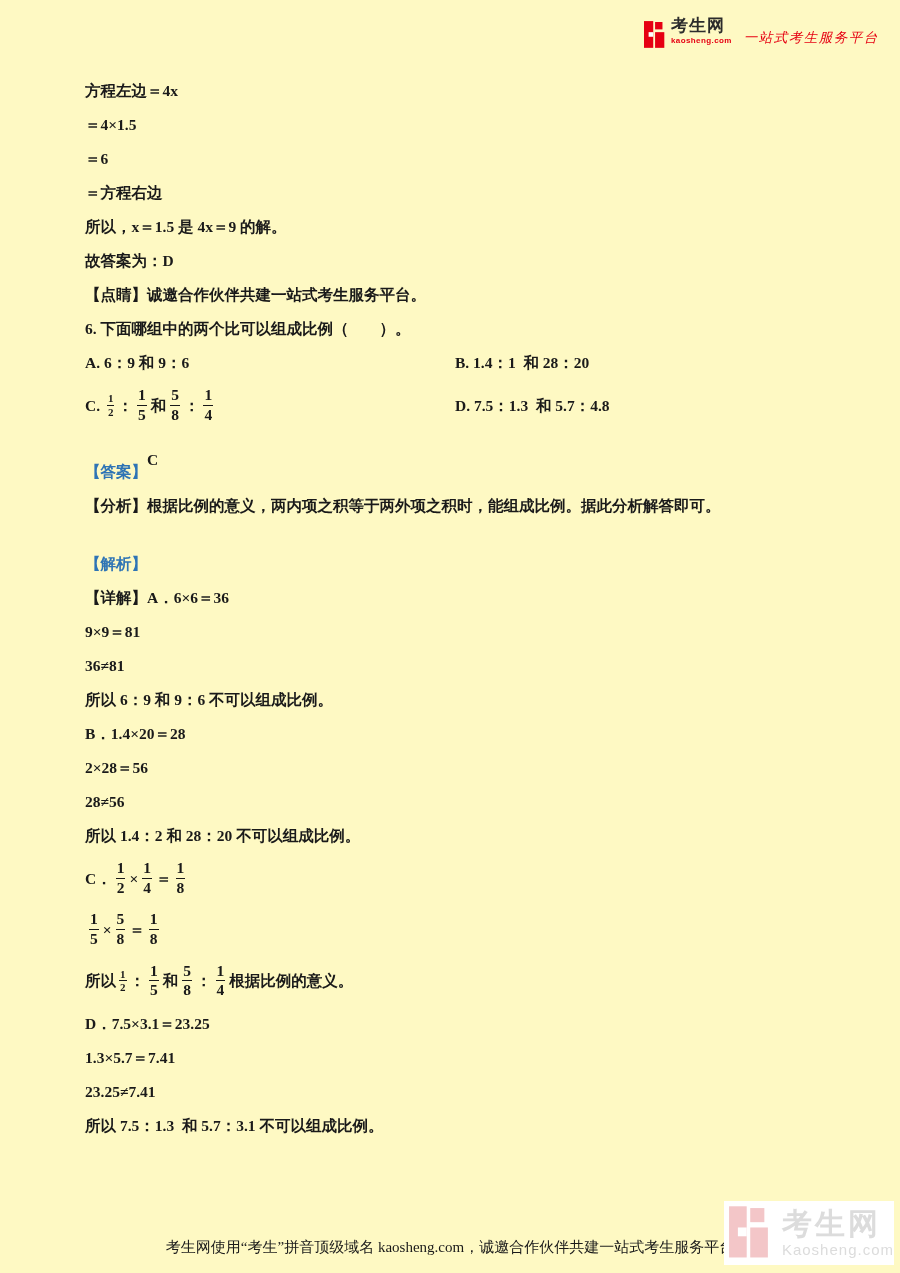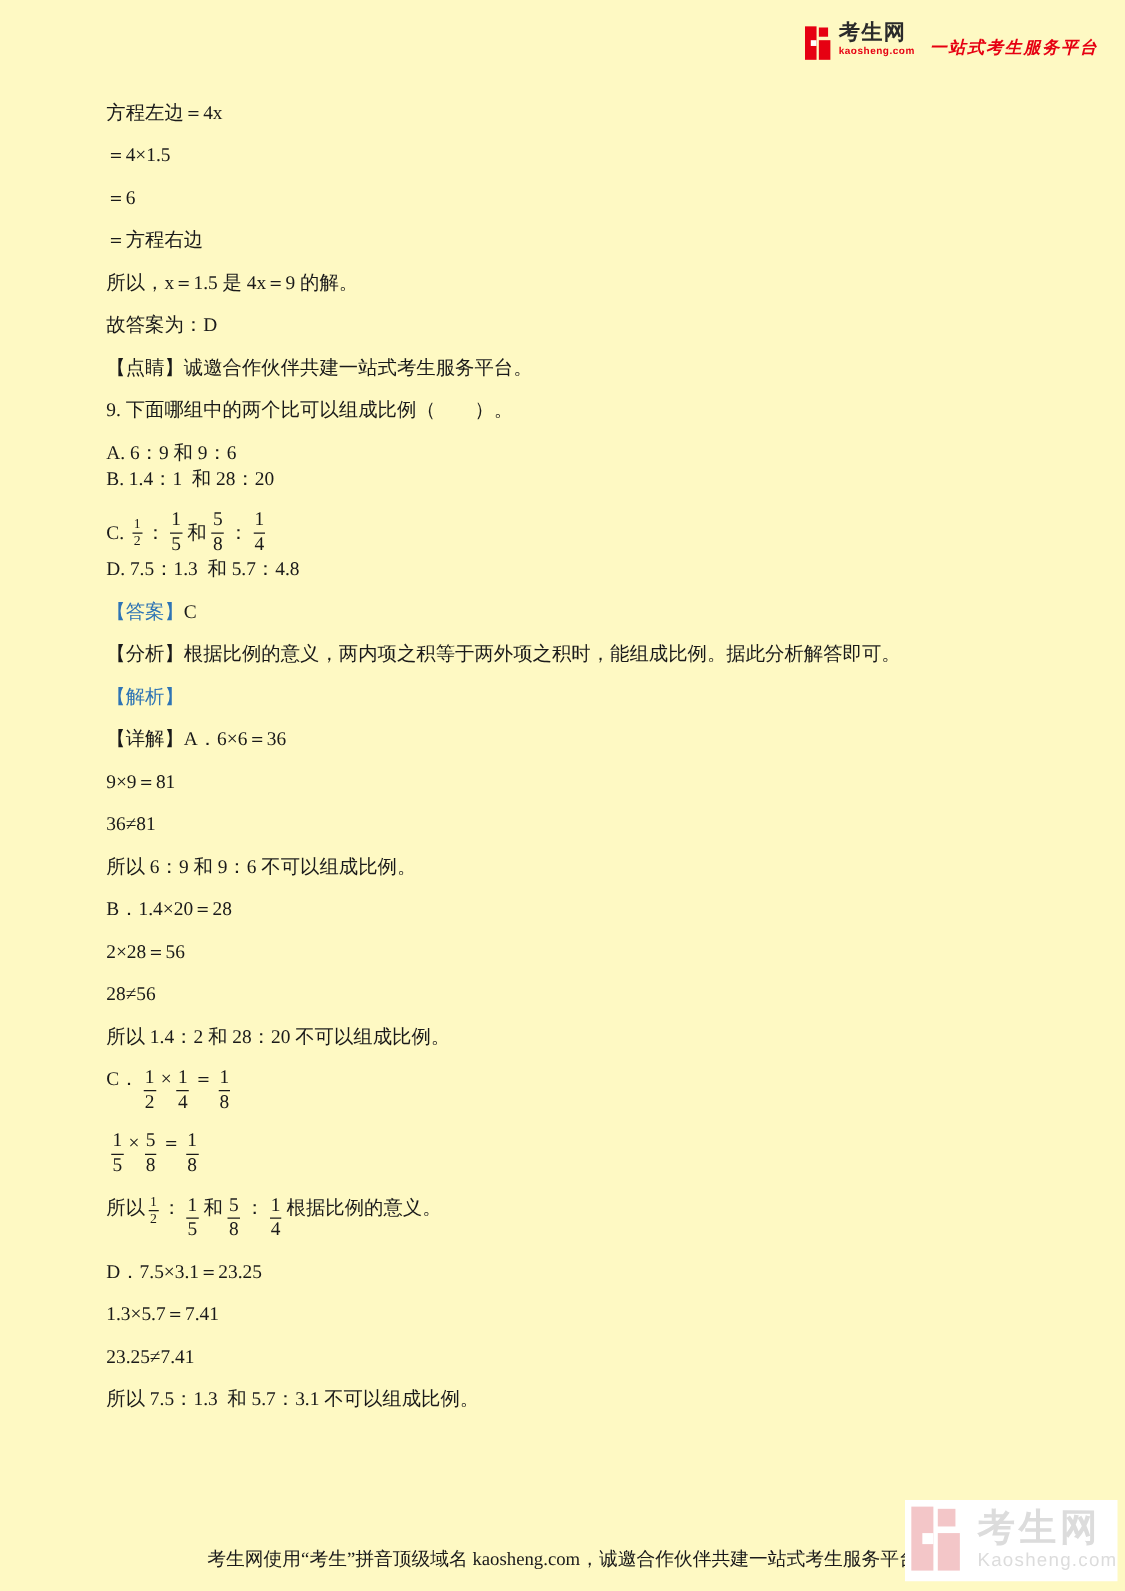--- a/index.html
+++ b/index.html
@@ -19,33 +19,33 @@
     font-family:"Liberation Sans","DejaVu Sans",sans-serif;
     font-weight:bold; font-size:17px; line-height:1.05; color:#2b2b2b; letter-spacing:1px;
   }
   .brand-domain {
     font-family:"Liberation Sans","DejaVu Sans",sans-serif;
     font-size:8px; font-weight:bold; color:#e60012; letter-spacing:0.4px; margin-top:1px;
   }
   .tagline {
     margin-left:12px; margin-top:12px;
     font-family:"Liberation Sans","DejaVu Sans",sans-serif;
-    color:#e60012; font-weight:bold; font-style:italic;
+    color:#e60012; font-weight:normal; font-style:italic;
     font-size:13.5px; letter-spacing:1.5px; white-space:nowrap;
   }
 
   
   .doc { position:absolute; top:80px; left:85px; right:85px; }
   .line {
-    display:flex; flex-wrap:wrap;
-    min-height:21px; line-height:21px; font-size:15.5px; margin-bottom:13px;
+    display:flex; align-items:center; flex-wrap:wrap;
+    min-height:21px; line-height:21px; font-size:15.5px; margin-bottom:13px;font-weight:bold;
   }
   .seg { white-space:pre-wrap; }
-  .c-blue { color:#2e74b5; }
-  .opts { display:flex;flex-direction:column; }
+  .c-blue { color:#2e74b5;margin-top:24px; }
+  .opts { display:flex; }
   .opt { display:inline-flex; align-items:center; flex-wrap:nowrap; }
   .opt:first-child { width:370px; }
   .frac {
     display:inline-flex; flex-direction:column; align-items:center;
     line-height:1.2; margin:0 4px; font-size:15.5px;
   }
   .frac .den { border-top:1px solid #1a1a1a; padding:0 1px; }
   .frac.small { font-size:11px; line-height:1.15; margin:0 3px; }
 
   
@@ -97,21 +97,21 @@
       <div class="line">
         <span class="seg">所以，x＝1.5 是 4x＝9 的解。</span>
       </div>
       <div class="line">
         <span class="seg">故答案为：D</span>
       </div>
       <div class="line">
         <span class="seg">【点睛】诚邀合作伙伴共建一站式考生服务平台。</span>
       </div>
       <div class="line">
-        <span class="seg">9. 下面哪组中的两个比可以组成比例（　　）。</span>
+        <span class="seg">6. 下面哪组中的两个比可以组成比例（　　）。</span>
       </div>
       <div class="line opts">
         <span class="opt">
           <span class="seg">A. 6：9 和 9：6</span>
         </span>
         <span class="opt">
           <span class="seg">B. 1.4：1  和 28：20</span>
         </span>
       </div>
       <div class="line opts">

